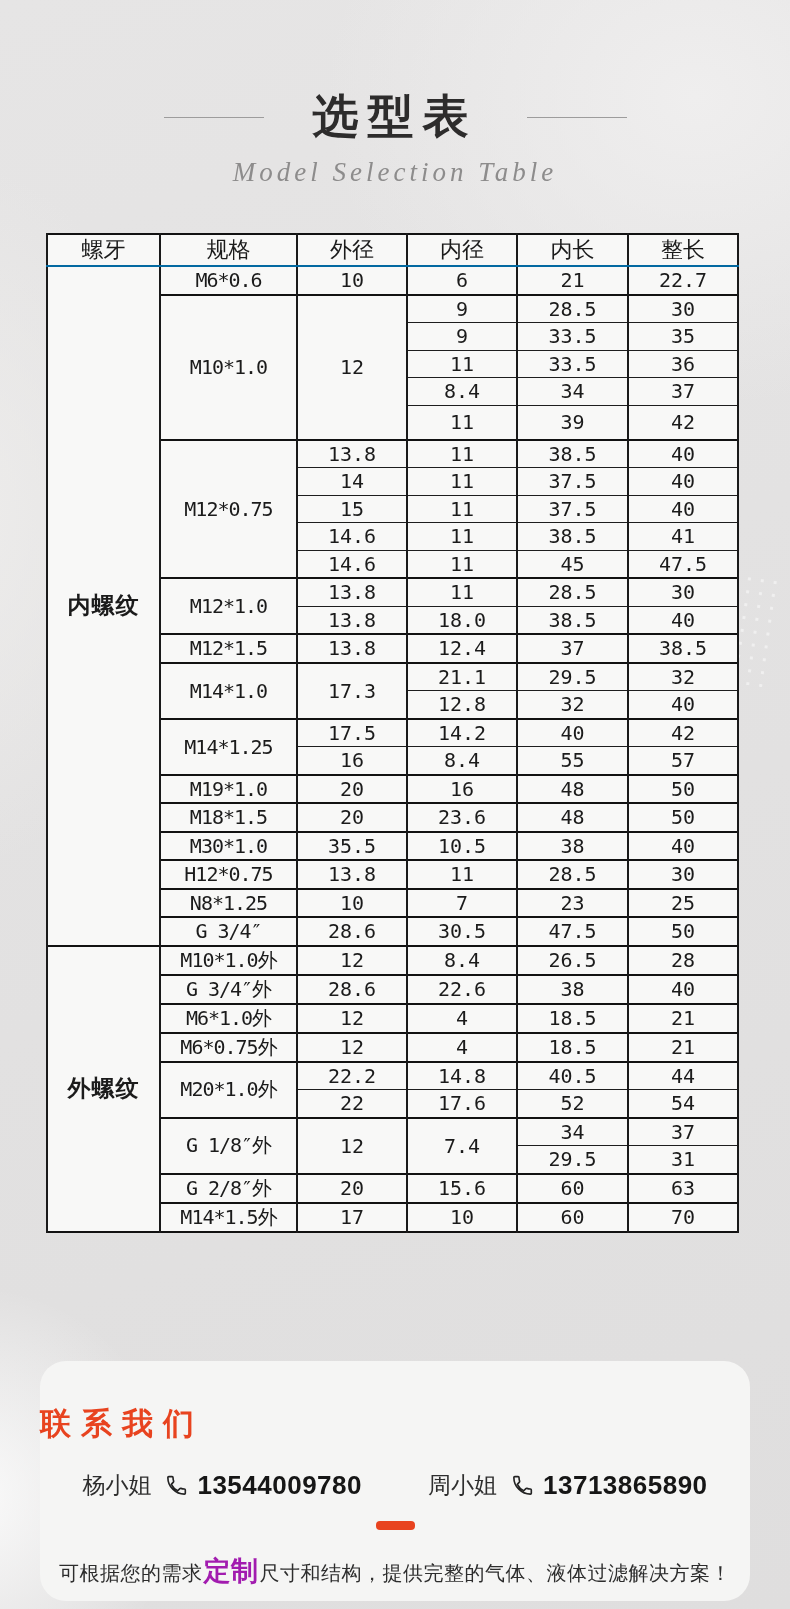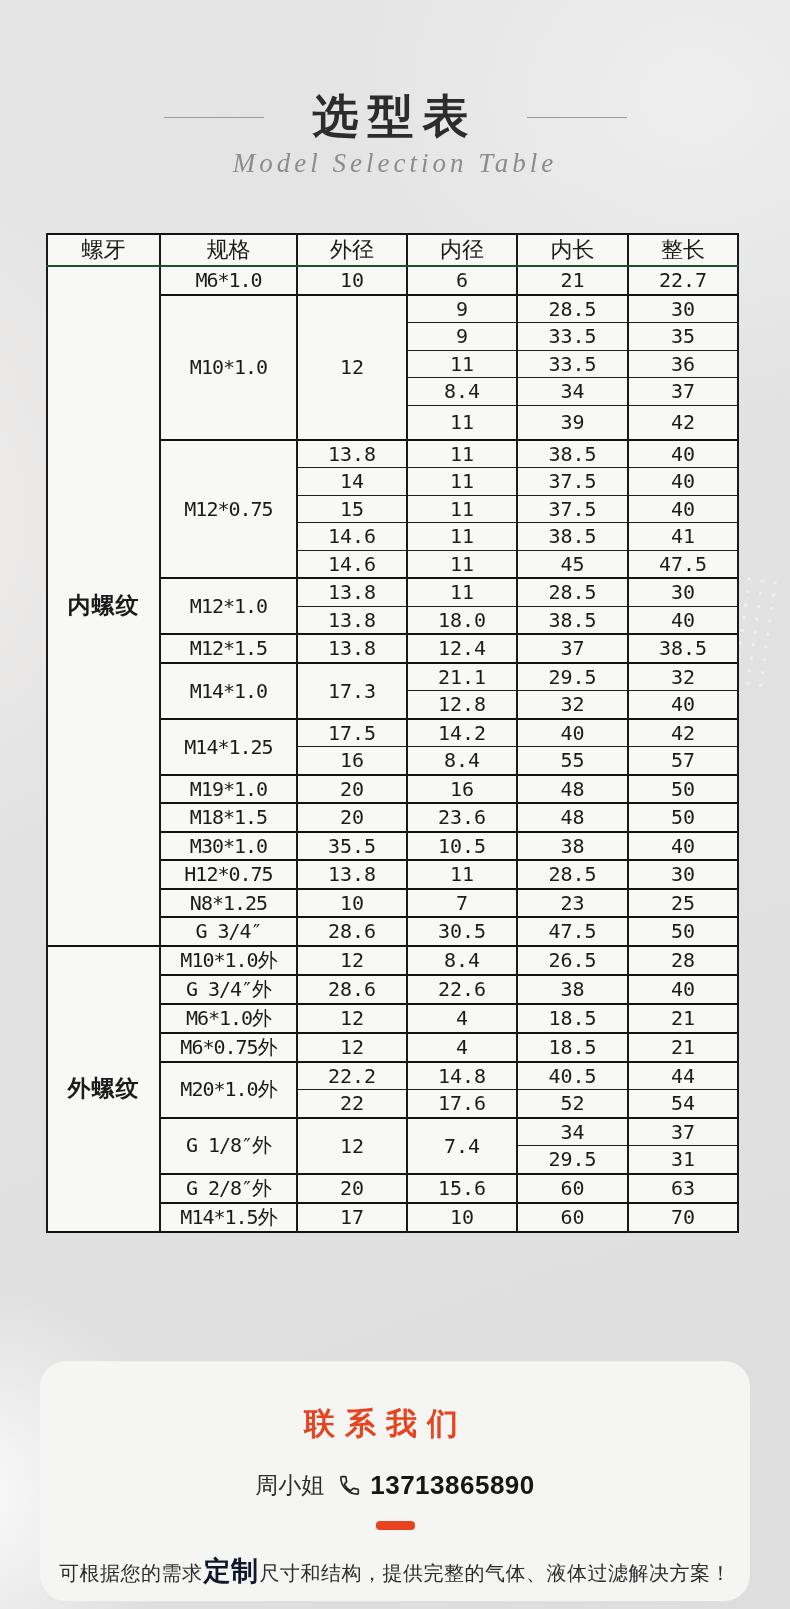--- a/index.html
+++ b/index.html
@@ -14,47 +14,47 @@
   }
   .dots { position:absolute; right:14px; top:572px; width:66px; height:112px;
     background-image:radial-gradient(#fbfbfb 1.4px, transparent 1.6px);
     background-size:13px 13px; opacity:.55; transform:rotate(8deg); }
 
   
   .title-block { position:absolute; top:86px; left:0; width:100%; text-align:center; }
   .title-row { display:flex; align-items:center; justify-content:center;gap:19px; }
   .rule { width:100px; height:1px; background:#9d9c9c; margin:0 30px; }
   h1.page-title { margin:0; font-size:46px; font-weight:bold; color:#2d2c2c; letter-spacing:9px; }
-  .subtitle { font-family:"Liberation Serif", serif; font-style:italic;
+  .subtitle { margin-top:9px; font-family:"Liberation Serif", serif; font-style:italic;
     font-size:27px; color:#8d8c8c; letter-spacing:4px; }
 
   
   table.spec-table { position:absolute; top:233px; left:46px; width:691px;
     border-collapse:collapse; table-layout:fixed; background:#f8f8f7;
     border:2px solid #121212;
     font-family:"DejaVu Sans Mono","DejaVu Sans", monospace; }
   .spec-table col.c-thread { width:113px; } .spec-table col.c-spec { width:137px; }
   .spec-table col.c-od { width:110px; } .spec-table col.c-id { width:110px; }
   .spec-table col.c-il { width:111px; } .spec-table col.c-tl { width:110px; }
   .spec-table th, .spec-table td {
     border-top:1px solid #1e1e1e; border-bottom:1px solid #1e1e1e;
     border-left:2px solid #1a1a1a; border-right:2px solid #1a1a1a;
     text-align:center; vertical-align:middle; padding:0; color:#1b1b1b;
     font-weight:normal; }
-  .spec-table th { height:29px; font-size:22px; border-bottom:2px solid #14532d; }
+  .spec-table th { height:29px; font-size:22px; border-bottom:2px solid #0369a1; }
   .spec-table td { height:26.5px; font-size:20px; }
   .spec-table tr.tall td { height:33px; }
   .spec-table tr.spec-start td { border-top:2px solid #121212; }
   td.thread-type-cell { font-size:23px; letter-spacing:1px;font-weight:bold; }
   td.spec-cell { font-size:20px; letter-spacing:-1px; }
 
   
   .contact-card { position:absolute; top:1361px; left:40px; width:710px; height:240px;
     background:#f5f5f4; border-radius:26px; }
-  .contact-title { margin:42px 18px 0 0; text-align:center; font-size:31px; font-weight:bold;
+  .contact-title { margin:42px 18px 0 0; text-align:left; font-size:31px; font-weight:bold;
     letter-spacing:10px; }
   .contact-row { display:flex; justify-content:center; align-items:center; gap:66px;
     margin-top:25px; }
   .contact-pair { display:flex; align-items:center; }
   .contact-name { font-size:23px; color:#2e2e2e; font-weight:500; }
   .phone-icon { width:23px; height:23px; margin:0 9px 0 14px; }
   .contact-phone { font-size:26px; font-weight:bold; color:#161616; letter-spacing:.5px; }
   .red-bar { width:39px; height:9px; border-radius:4px; margin:20px auto 0; }
   .note { margin:23px 0 0 0; text-align:center; font-size:20px; color:#2d2d2d;
     font-weight:500; letter-spacing:.5px; }
@@ -89,21 +89,21 @@
         <th>规格</th>
         <th>外径</th>
         <th>内径</th>
         <th>内长</th>
         <th>整长</th>
       </tr>
     </thead>
   <tbody id="tbody">
       <tr class="spec-start">
         <td rowspan="24" class="thread-type-cell">内螺纹</td>
-        <td class="spec-cell">M6*1.0</td>
+        <td class="spec-cell">M6*0.6</td>
         <td class="od-cell">10</td>
         <td class="id-cell">6</td>
         <td class="inner-length-cell">21</td>
         <td class="total-length-cell">22.7</td>
       </tr>
       <tr class="spec-start">
         <td rowspan="5" class="spec-cell">M10*1.0</td>
         <td rowspan="5" class="od-cell">12</td>
         <td class="id-cell">9</td>
         <td class="inner-length-cell">28.5</td>
@@ -313,23 +313,30 @@
         <td class="id-cell">10</td>
         <td class="inner-length-cell">60</td>
         <td class="total-length-cell">70</td>
       </tr>
     </tbody>
 </table>
 
 <section class="contact-card">
   <h2 class="contact-title" style="color: rgb(232, 67, 31);">联系我们</h2>
   <div class="contact-row" id="contact-row">
+      <div class="contact-pair">
+        <span class="contact-name">杨小姐</span>
+        <svg class="phone-icon" viewBox="0 0 24 24" fill="none" stroke="#222" stroke-width="1.7" stroke-linecap="round" stroke-linejoin="round">
+          <path d="M6.6 10.8c1.5 2.9 3.8 5.2 6.7 6.7l2.2-2.2c.3-.3.7-.4 1.1-.3 1.2.4 2.4.6 3.6.6.6 0 1 .4 1 1V20c0 .6-.4 1-1 1C11 21 3 13 3 3.8c0-.6.4-1 1-1h3.4c.6 0 1 .4 1 1 0 1.3.2 2.5.6 3.6.1.4 0 .8-.3 1.1l-2.1 2.3z"></path>
+        </svg>
+        <span class="contact-phone">13544009780</span>
+      </div>
       <div class="contact-pair">
         <span class="contact-name">周小姐</span>
         <svg class="phone-icon" viewBox="0 0 24 24" fill="none" stroke="#222" stroke-width="1.7" stroke-linecap="round" stroke-linejoin="round">
           <path d="M6.6 10.8c1.5 2.9 3.8 5.2 6.7 6.7l2.2-2.2c.3-.3.7-.4 1.1-.3 1.2.4 2.4.6 3.6.6.6 0 1 .4 1 1V20c0 .6-.4 1-1 1C11 21 3 13 3 3.8c0-.6.4-1 1-1h3.4c.6 0 1 .4 1 1 0 1.3.2 2.5.6 3.6.1.4 0 .8-.3 1.1l-2.1 2.3z"></path>
         </svg>
         <span class="contact-phone">13713865890</span>
       </div>
     </div>
   <div class="red-bar" style="background: rgb(232, 67, 31);"></div>
-  <p class="note"><span>可根据您的需求</span><span class="hl" style="color: #0f172a;">定制</span><span>尺寸和结构，提供完整的气体、液体过滤解决方案！</span></p>
+  <p class="note"><span>可根据您的需求</span><span class="hl" style="color: #a21caf;">定制</span><span>尺寸和结构，提供完整的气体、液体过滤解决方案！</span></p>
 </section>
 
 </body></html>

